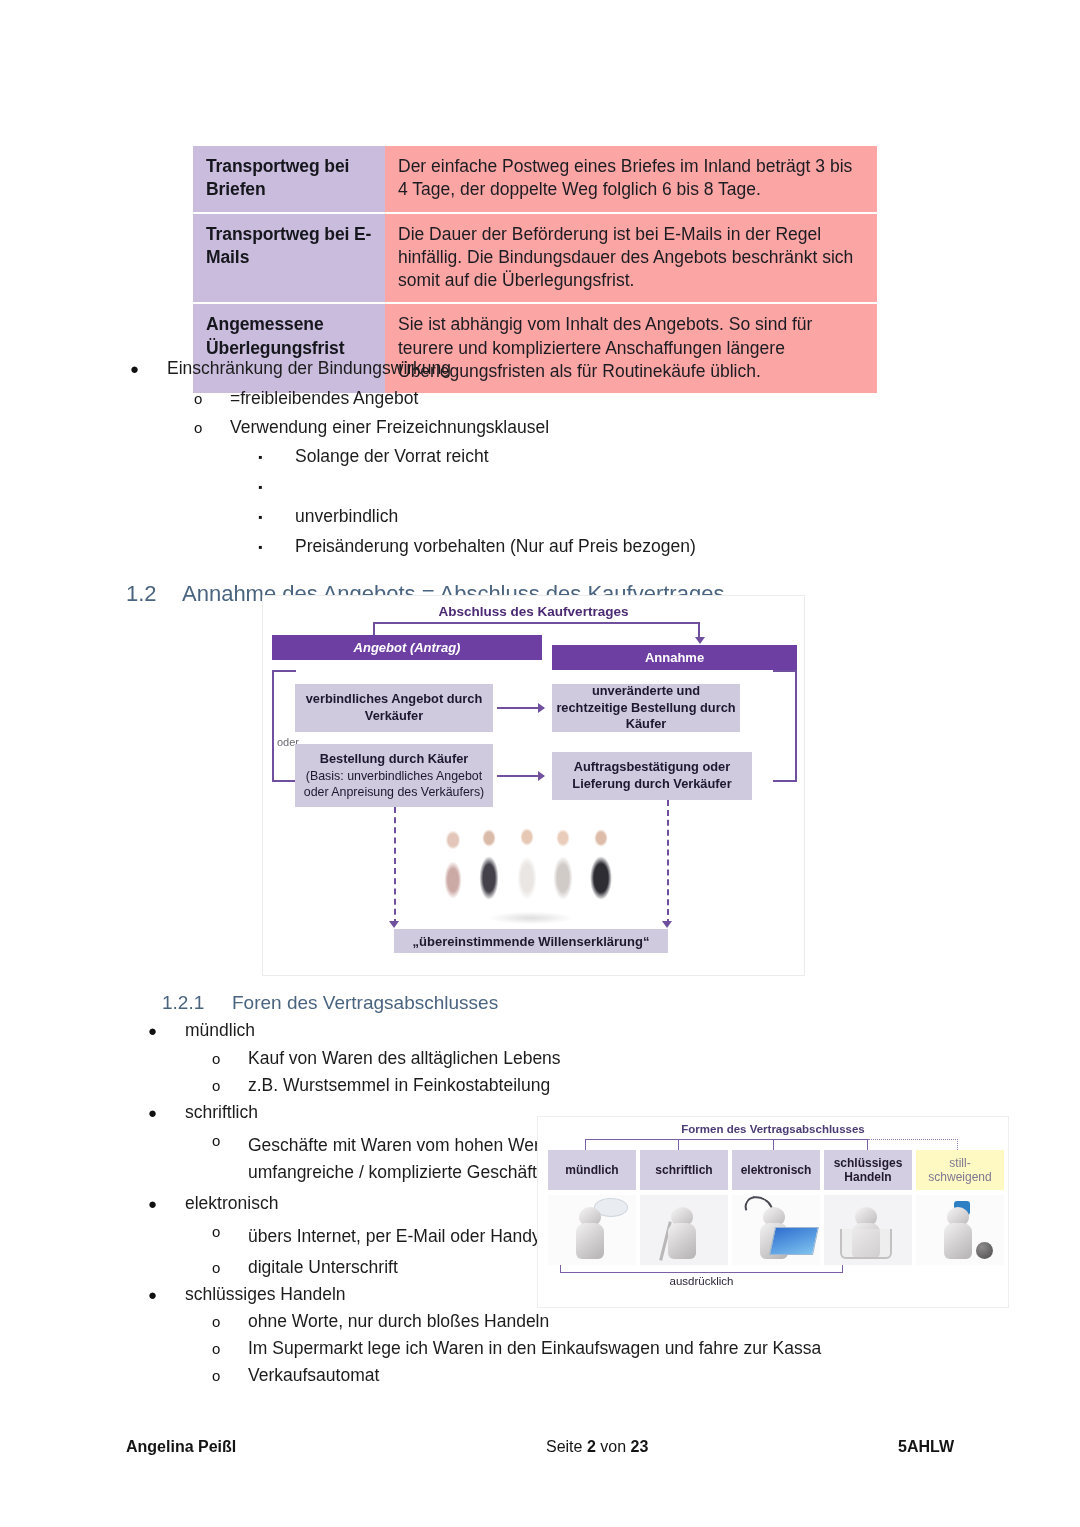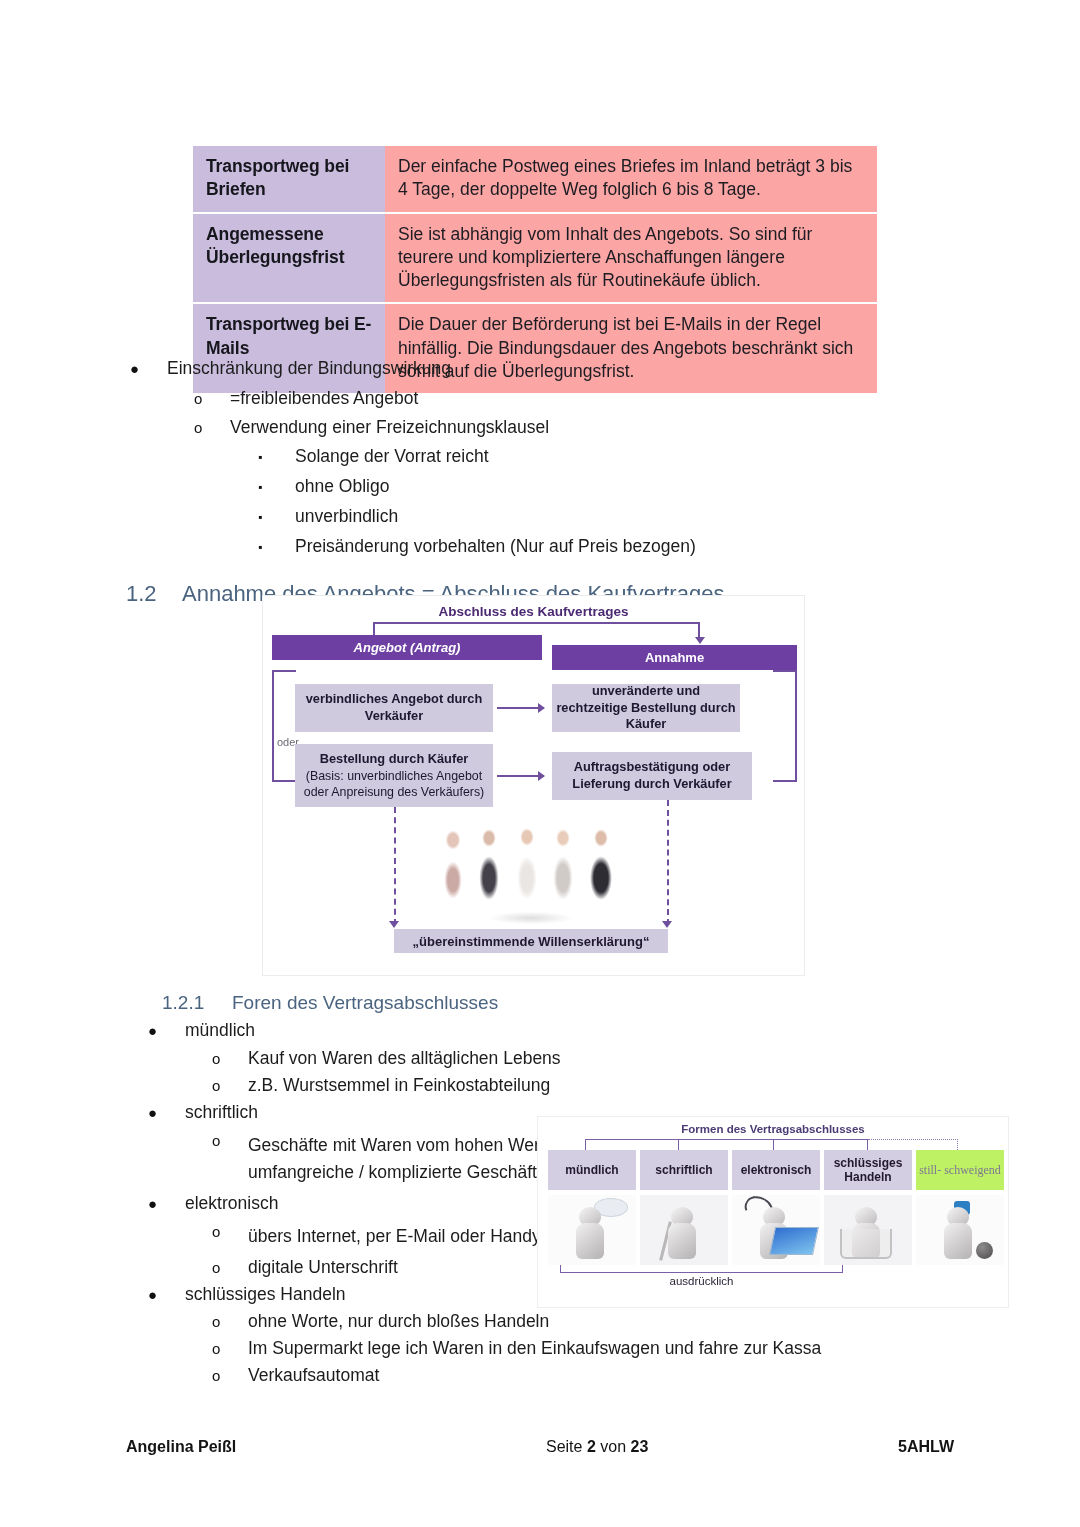--- a/index.html
+++ b/index.html
@@ -275,24 +275,23 @@
     font-weight: bold;
     display: flex;
     align-items: center;
     justify-content: center;
     text-align: center;
     line-height: 1.2;
     box-sizing: border-box;
     padding: 2px;
   }
   .d2-cell.muted {
-    background: #bef264;
+    background: #fef9c3;
     color: #7e7792;
     font-weight: normal;
-    font-family: Liberation Serif, serif;
   }
   .d2-figs {
     position: absolute;
     left: 10px; top: 78px;
     display: flex;
     gap: 4px;
   }
   .fig {
     width: 88px;
     height: 70px;
@@ -405,26 +404,26 @@
 
 <div class="page">
 
   <table class="info-table">
     <tbody>
       <tr>
         <td class="key">Transportweg bei Briefen</td>
         <td class="val">Der einfache Postweg eines Briefes im Inland beträgt 3 bis 4 Tage, der doppelte Weg folglich 6 bis 8 Tage.</td>
       </tr>
       <tr>
+        <td class="key">Transportweg bei E-Mails</td>
+        <td class="val">Die Dauer der Beförderung ist bei E-Mails in der Regel hinfällig. Die Bindungsdauer des Angebots beschränkt sich somit auf die Überlegungsfrist.</td>
+      </tr>
+      <tr>
         <td class="key">Angemessene Überlegungsfrist</td>
         <td class="val">Sie ist abhängig vom Inhalt des Angebots. So sind für teurere und kompliziertere Anschaffungen längere Überlegungsfristen als für Routinekäufe üblich.</td>
-      </tr>
-      <tr>
-        <td class="key">Transportweg bei E-Mails</td>
-        <td class="val">Die Dauer der Beförderung ist bei E-Mails in der Regel hinfällig. Die Bindungsdauer des Angebots beschränkt sich somit auf die Überlegungsfrist.</td>
       </tr>
     </tbody>
   </table>
 
   <div class="bul" style="left:130px; top:360px; width:780px;">
     <div class="li lvl1">
       <span class="mk">●</span>
       <span class="tx">Einschränkung der Bindungswirkung</span>
     </div>
     <div class="li lvl2">
@@ -434,21 +433,20 @@
     <div class="li lvl2">
       <span class="mk">o</span>
       <span class="tx">Verwendung einer Freizeichnungsklausel</span>
     </div>
     <div class="li lvl3">
       <span class="mk">▪</span>
       <span class="tx">Solange der Vorrat reicht</span>
     </div>
     <div class="li lvl3">
       <span class="mk">▪</span>
-      <span class="tx">ohne Obligo</span>
     </div>
     <div class="li lvl3">
       <span class="mk">▪</span>
       <span class="tx">unverbindlich</span>
     </div>
     <div class="li lvl3">
       <span class="mk">▪</span>
       <span class="tx">Preisänderung vorbehalten (Nur auf Preis bezogen)</span>
     </div>
   </div>

